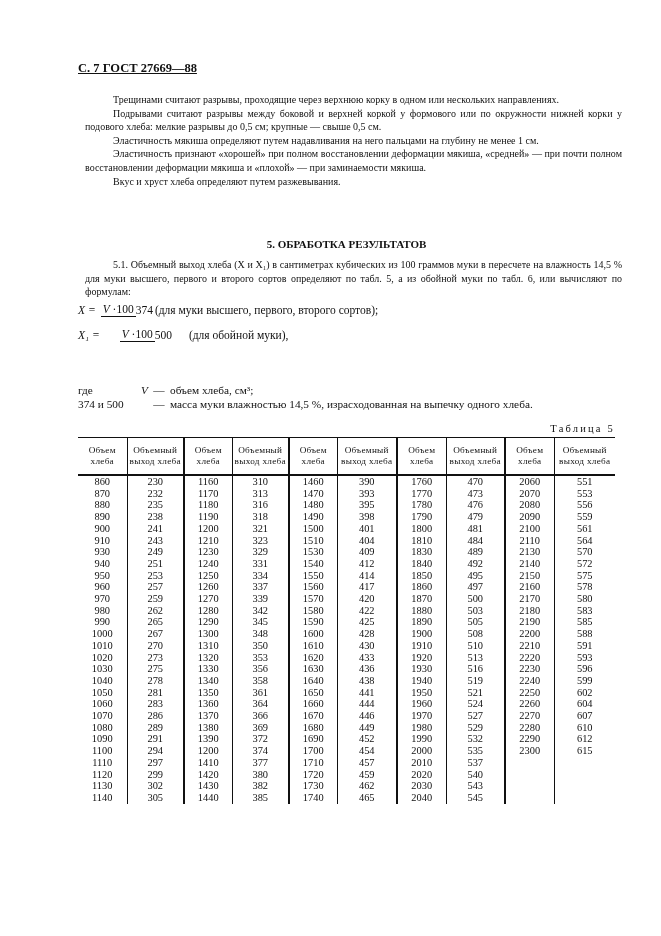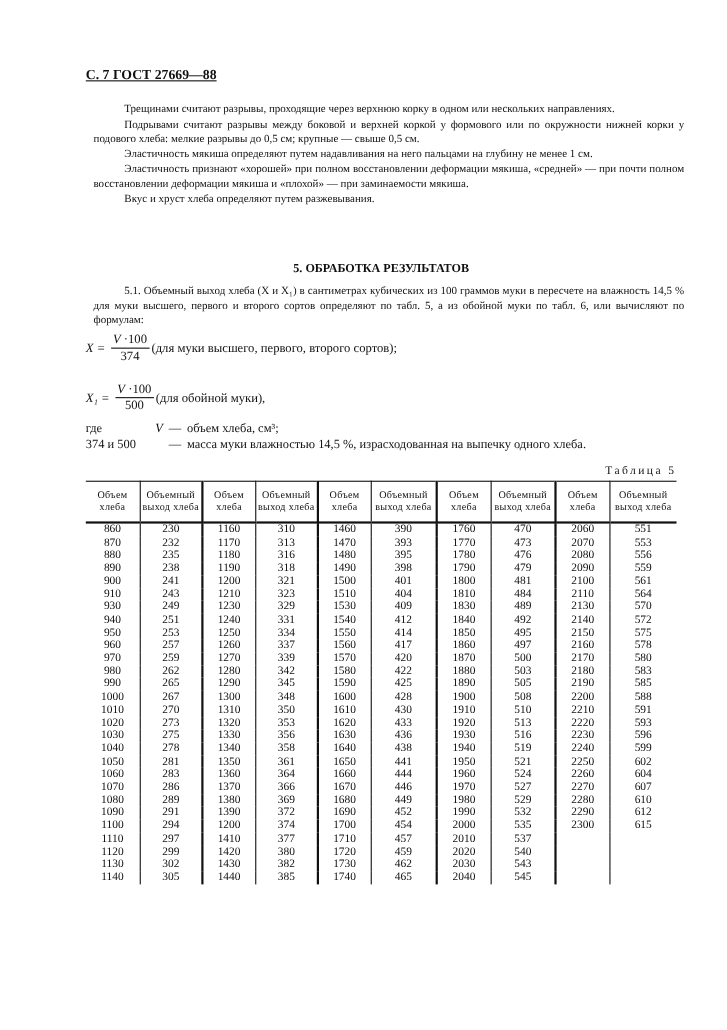--- a/index.html
+++ b/index.html
@@ -5,21 +5,21 @@
   html, body { margin: 0; padding: 0; background: #ffffff; }
   body { width: 661px; height: 936px; position: relative; overflow: hidden;
          font-family: "Liberation Serif", "DejaVu Serif", serif; color: #111; }
   .page-header { position: absolute; left: 78px; top: 61px; font-weight: bold; font-size: 12.5px; text-decoration: underline; }
   .body-text { position: absolute; left: 68px; width: 537px; font-size: 10px; line-height: 13.6px; text-align: justify; margin-left: 17px; }
   .body-text p { margin: 0; text-indent: 28px; }
   .section-title { position: absolute; left: 78px; width: 537px; top: 238px; text-align: center;
                    font-weight: bold; font-size: 11px; }
   .formula { position: absolute; left: 78px; font-size: 11.5px; display: flex; align-items: center; }
   .formula .lhs { font-style: italic; margin-right: 3px; }
-  .formula .frac { display: inline-flex; flex-direction: column; align-items: center; margin: 0 2px; }
+  .formula .frac { display: inline-flex; flex-direction: row; align-items: center; margin: 0 2px; }
   .formula .num { font-style: normal; padding: 0 2px; border-bottom: 1px solid #111; line-height: 13px; }
   .formula .num i { font-style: italic; }
   .formula .den { line-height: 14px; }
   .where { position: absolute; left: 78px; font-size: 11.3px; line-height: 13.6px; }
   .where .row { display: flex; }
   .table-label { position: absolute; left: 540px; width: 75px; text-align: right; top: 423px;
                  font-size: 10.5px; letter-spacing: 2.2px; }
   table.t5 { position: absolute; left: 78px; top: 437px; width: 537px; border-collapse: collapse;
              table-layout: fixed; font-size: 10.4px; }
   table.t5 th { font-weight: normal; font-size: 9.2px; line-height: 11px; height: 36px;
@@ -51,21 +51,21 @@
 
 <div class="formula" style="top:303px;">
   <span class="lhs">X =</span>
   <span class="frac">
     <span class="num"><i>V</i><span> ·100</span></span>
     <span class="den">374</span>
   </span>
   <span>(для муки высшего, первого, второго сортов);</span>
 </div>
 
-<div class="formula" style="top:348px;">
+<div class="formula" style="top:328px;gap:15px;">
   <span class="lhs">X₁ =</span>
   <span class="frac">
     <span class="num"><i>V</i><span> ·100</span></span>
     <span class="den">500</span>
   </span>
   <span>(для обойной муки),</span>
 </div>
 
 <div class="where" style="top:384px;">
   <div class="row">

